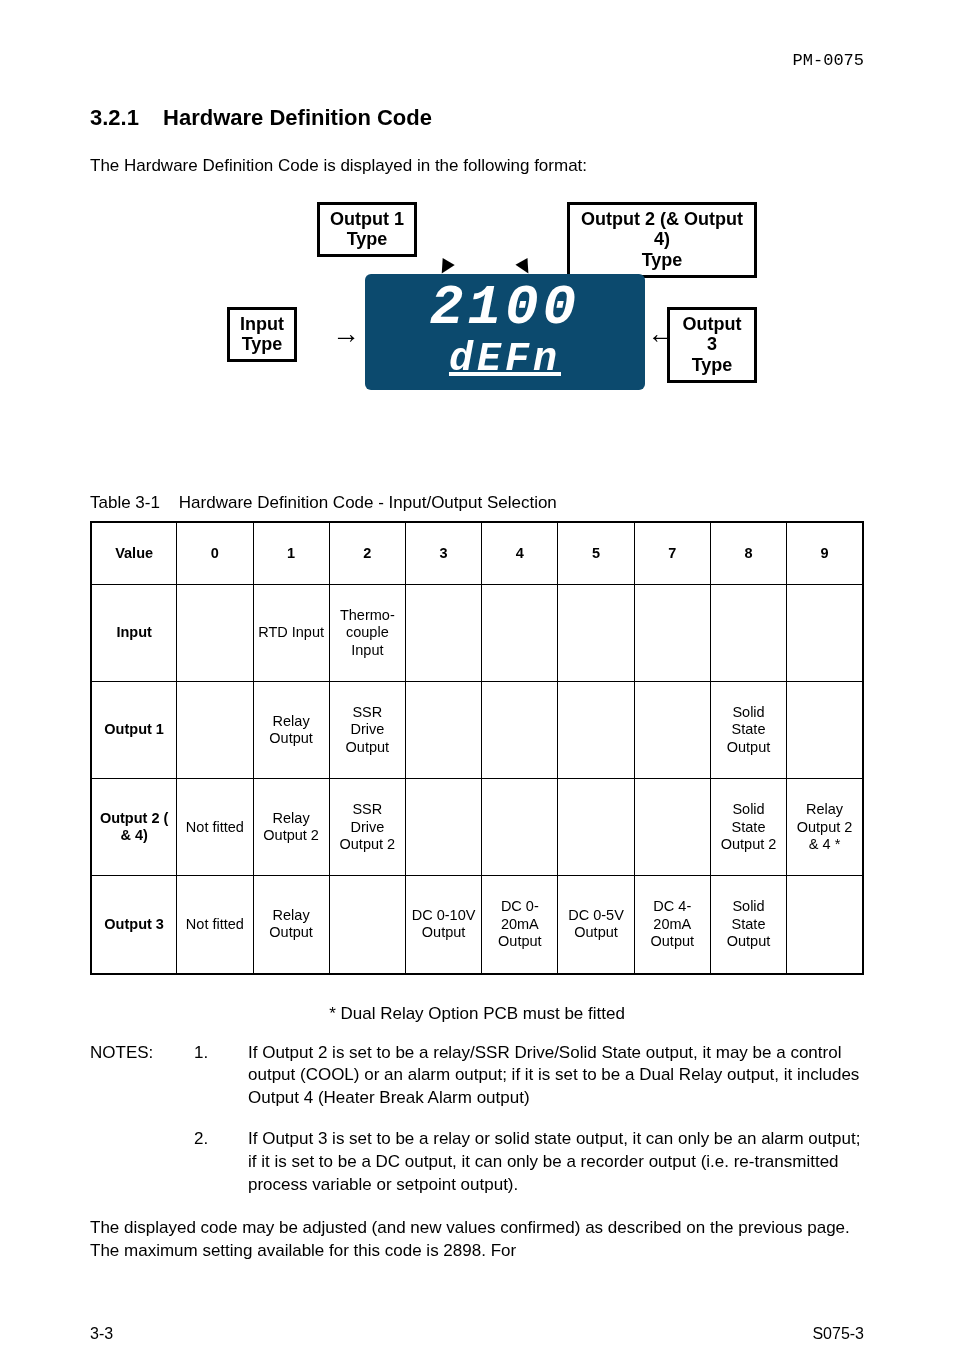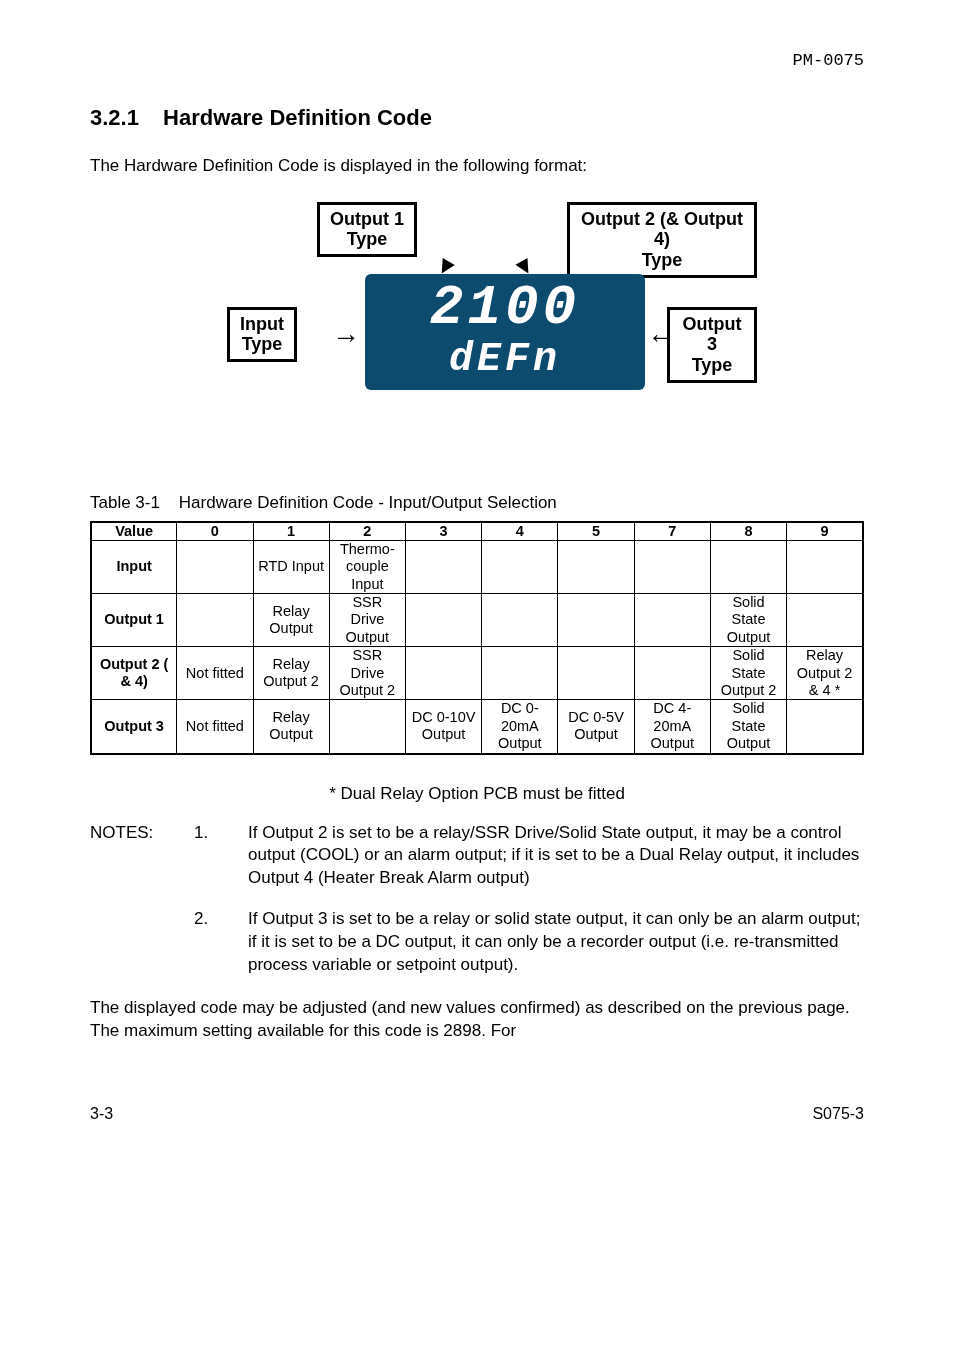--- a/index.html
+++ b/index.html
@@ -58,20 +58,21 @@
     font-family: "Courier New", monospace;
     font-weight:bold;
     font-size: 56px;
     line-height: 1;
     letter-spacing: 4px;
     font-style: italic;
   }
   .seg-row.small {
     font-size: 40px;
     margin-top: 4px;
+    text-decoration: underline;
   }
   .diagram {
     position: relative;
     height: 260px;
   }
   .diagram .lbl-o1 { position:absolute; top:0; left:120px; }
   .diagram .lbl-o24 { position:absolute; top:0; left:370px; }
   .diagram .lbl-in  { position:absolute; top:105px; left:30px; }
   .diagram .lbl-o3  { position:absolute; top:105px; left:470px; }
   .diagram .panel   { position:absolute; top:72px; left:168px; }
@@ -91,21 +92,21 @@
     font-size: 17px;
   }
   table.hw {
     border-collapse: collapse;
     width: 100%;
     font-size: 14.5px;
     table-layout: fixed;
   }
   table.hw th, table.hw td {
     border: 1px solid #000;
-    padding: 0 4px;
+    padding: 22px 4px;
     text-align: center;
     vertical-align: middle;
     line-height: 1.2;
   }
   table.hw { border: 2.5px solid #000; }
   table.hw th {
     font-family: Arial, sans-serif;
     font-weight: 700;
   }
   table.hw .rowhead {

